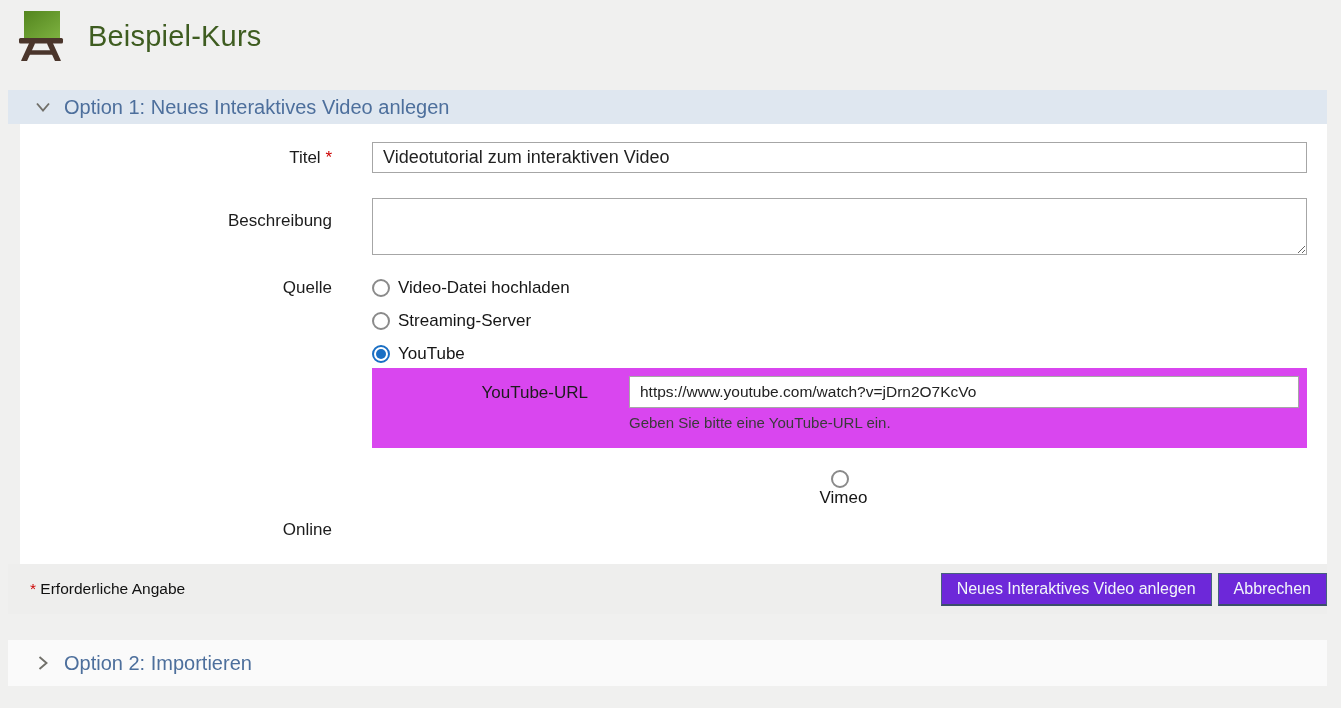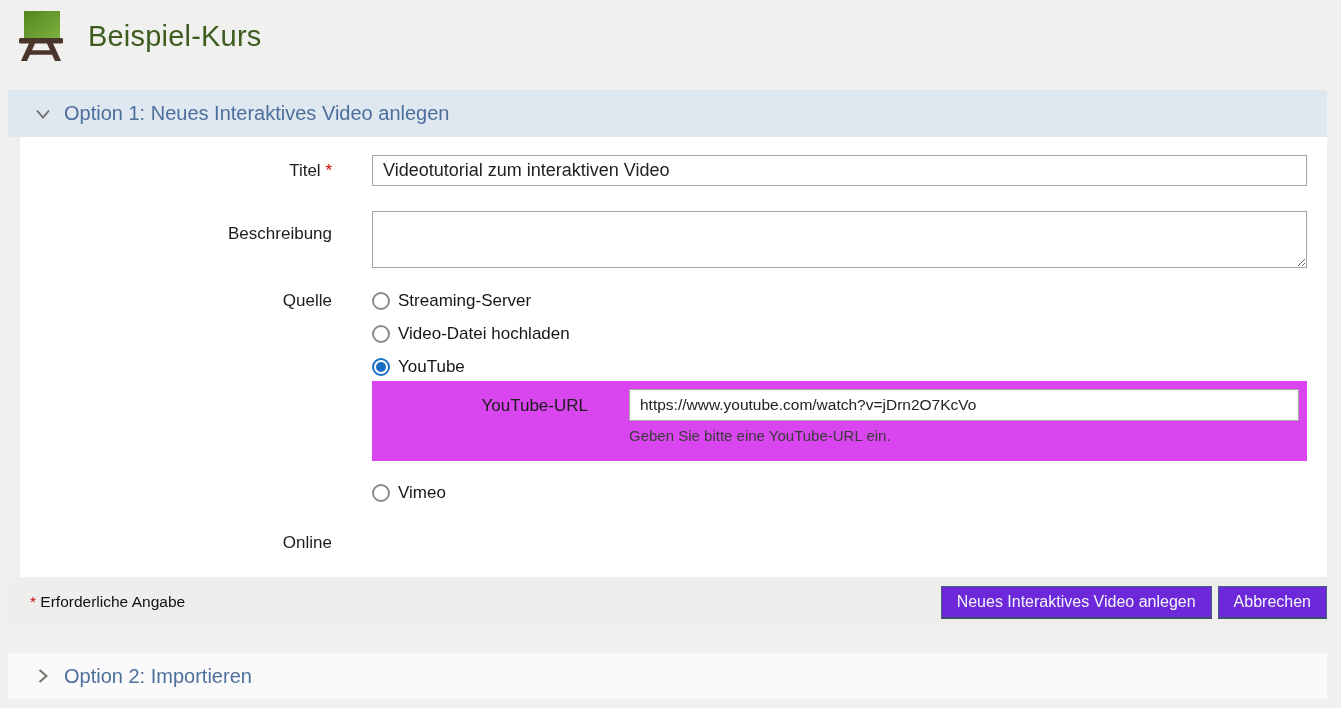--- a/index.html
+++ b/index.html
@@ -10,21 +10,21 @@
     overflow:hidden;
     color:#1c1c1c;
   }
   
   .course-header { display:flex; align-items:center; height:72px; padding-left:17px; }
   .course-icon { width:48px; height:50px; flex-shrink:0; }
   .course-title { margin-left:23px; font-size:29px; font-weight:normal; color:#3e5c20; letter-spacing:.2px; }
 
   
   .section-bar {
-    margin:0 14px 0 8px; height:47px;
+    margin:0 14px 0 8px; height:34px;
     display:flex; align-items:center; padding-left:25px; gap:11px;
     cursor:pointer;
   }
   .section-bar.open { margin-top:18px; background:#dfe7f0; }
   .section-bar.closed { margin-top:26px; height:46px; background:#fafafa; }
   .section-bar .bar-label { font-size:20px; color:#4d6f9c; }
   .chev { width:20px; height:20px; }
 
   
   .form-panel {
@@ -78,21 +78,21 @@
     font-size:17px; color:#1c1c1c;
   }
   .sub-field { flex:1; }
   .url-input {
     width:670px; height:32px; border:1px solid #a6a6a6; background:#fff;
     padding:0 10px; font-family:"Liberation Sans",sans-serif; font-size:15.5px; color:#222;
     outline:none; border-radius:0;
   }
   .hint { margin-top:6px; font-size:15px; color:#3a3a3a; }
 
-  .row-vimeo { margin-top:22px; }
+  .row-vimeo { margin-top:22px;flex-direction:column; }
   .row-online { margin-top:31px; }
 
   .checkbox {
     width:17px; height:17px; border:2px solid #8a8a8a; border-radius:3px; background:#fff;
     position:relative; cursor:pointer;
   }
   .checkbox.checked { border:none; background:#1a6fc4; }
   .checkbox.checked::after {
     content:''; position:absolute; left:5.5px; top:2.2px; width:4.5px; height:9px;
     border:solid #fff; border-width:0 2.4px 2.4px 0; transform:rotate(42deg);
@@ -157,26 +157,26 @@
       <textarea class="beschreibung-area" style=""></textarea>
     </div>
   </div>
 
   <div class="frow top">
     <div class="frow-label">Quelle</div>
     <div class="frow-field">
 
       <div class="radio-row">
         <span class="radio"></span>
-        <span class="radio-label">Streaming-Server</span>
+        <span class="radio-label">Video-Datei hochladen</span>
       </div>
 
       <div class="radio-row">
         <span class="radio"></span>
-        <span class="radio-label">Video-Datei hochladen</span>
+        <span class="radio-label">Streaming-Server</span>
       </div>
 
       <div class="radio-row last">
         <span class="radio checked"></span>
         <span class="radio-label">YouTube</span>
       </div>
 
       <div class="sub-panel">
         <div class="sub-label">YouTube-URL</div>
         <div class="sub-field">

